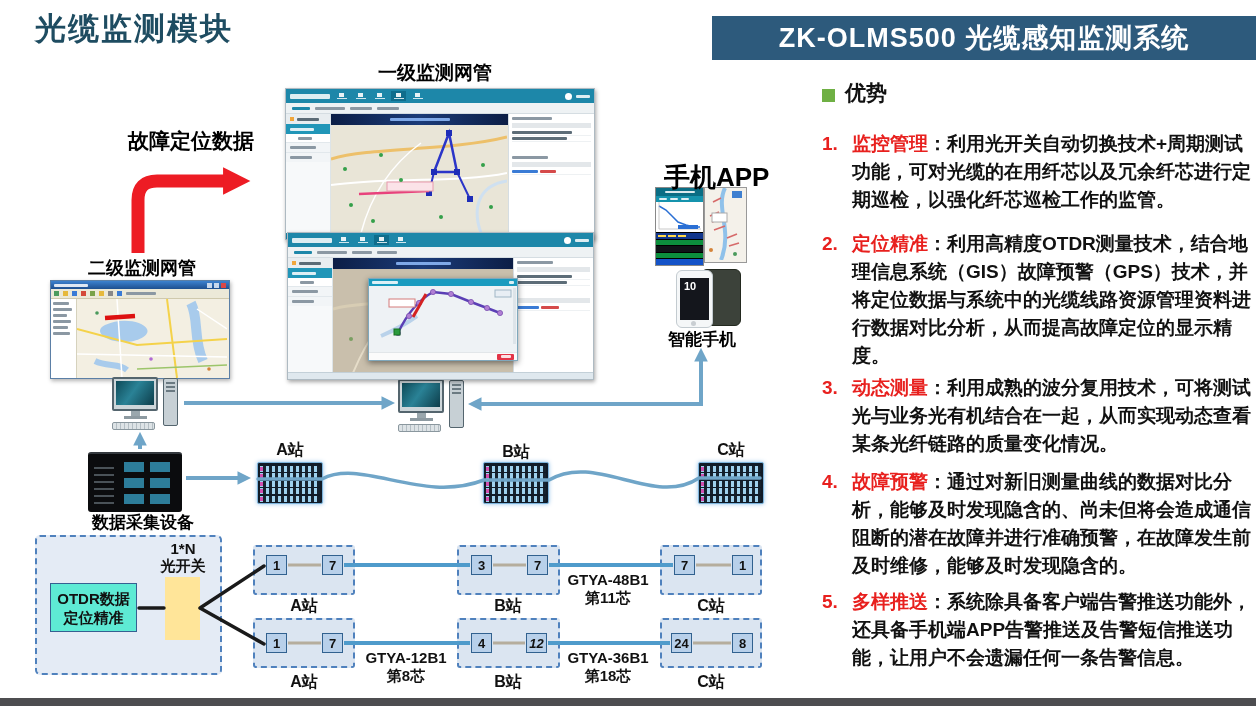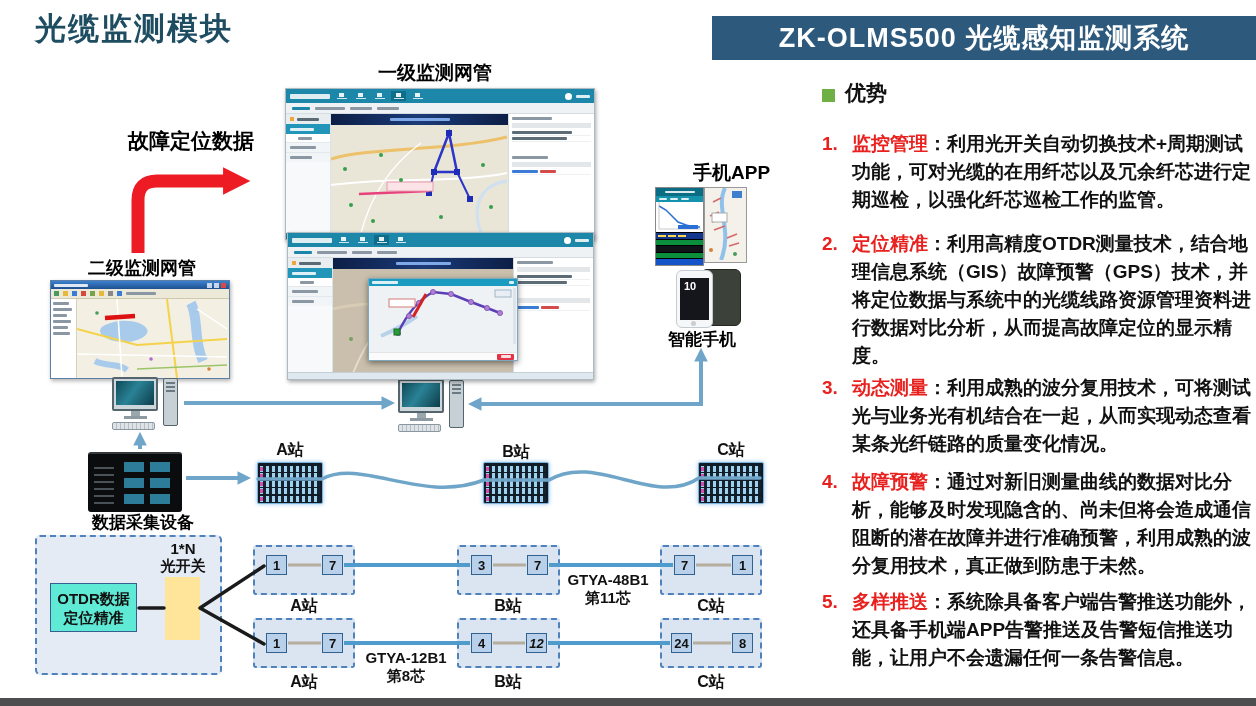--- a/index.html
+++ b/index.html
@@ -111,21 +111,21 @@
   <div class="adv-item" style="top:130px;">
     <span class="adv-num">1.</span><span class="adv-title">监控管理</span><span>：利用光开关自动切换技术+周期测试功能，可对光缆的在用纤芯以及冗余纤芯进行定期巡检，以强化纤芯巡检工作的监管。</span>
   </div>
   <div class="adv-item" style="top:230px;">
     <span class="adv-num">2.</span><span class="adv-title">定位精准</span><span>：利用高精度OTDR测量技术，结合地理信息系统（GIS）故障预警（GPS）技术，并将定位数据与系统中的光缆线路资源管理资料进行数据对比分析，从而提高故障定位的显示精度。</span>
   </div>
   <div class="adv-item" style="top:374px;">
     <span class="adv-num">3.</span><span class="adv-title">动态测量</span><span>：利用成熟的波分复用技术，可将测试光与业务光有机结合在一起，从而实现动态查看某条光纤链路的质量变化情况。</span>
   </div>
   <div class="adv-item" style="top:468px;">
-    <span class="adv-num">4.</span><span class="adv-title">故障预警</span><span>：通过对新旧测量曲线的数据对比分析，能够及时发现隐含的、尚未但将会造成通信阻断的潜在故障并进行准确预警，利用成熟的波分复用技术，真正做到防患于未然。</span>
+    <span class="adv-num">4.</span><span class="adv-title">故障预警</span><span>：通过对新旧测量曲线的数据对比分析，能够及时发现隐含的、尚未但将会造成通信阻断的潜在故障并进行准确预警，在故障发生前及时维修，能够及时发现隐含的。</span>
   </div>
   <div class="adv-item" style="top:588px;">
     <span class="adv-num">5.</span><span class="adv-title">多样推送</span><span>：系统除具备客户端告警推送功能外，还具备手机端APP告警推送及告警短信推送功能，让用户不会遗漏任何一条告警信息。</span>
   </div>
 
   <div class="webshot" id="shot1" style="left:285px;top:88px;width:308px;height:150px;">
     <div class="whead">
       <span class="wbar" style="width:40px;height:5px;"></span>
       <span class="navblk">
           <i></i>
@@ -514,21 +514,21 @@
     <path d="M288,565 H321 M493,565 H526 M696,565 H731" stroke="#b5ad9d" stroke-width="3"></path>
     <path d="M344,565 H470 M549,565 H673" stroke="#4f9bcb" stroke-width="4"></path>
 
     <path d="M288,643 H321 M493,643 H525 M693,643 H731" stroke="#b5ad9d" stroke-width="3"></path>
     <path d="M344,643 H470 M548,643 H670" stroke="#4f9bcb" stroke-width="4"></path>
   </svg>
 
   <div class="lbl" style="left:128px;top:127px;font-size:21px;z-index:11;">故障定位数据</div>
   <div class="lbl" style="left:360px;top:60px;width:150px;text-align:center;font-size:19px;z-index:11;">一级监测网管</div>
   <div class="lbl" style="left:88px;top:256px;font-size:18px;z-index:11;">二级监测网管</div>
-  <div class="lbl" style="left:693px;top:160px;font-size:19px;z-index:11;">手机APP</div>
+  <div class="lbl" style="left:664px;top:160px;font-size:26px;z-index:11;">手机APP</div>
   <div class="lbl" style="left:668px;top:328px;font-size:17px;z-index:11;">智能手机</div>
   <div class="lbl" style="left:92px;top:511px;font-size:17px;z-index:11;">数据采集设备</div>
   <div class="racklbl" style="left:257px;top:440px;">A站</div>
   <div class="racklbl" style="left:483px;top:442px;">B站</div>
   <div class="racklbl" style="left:698px;top:440px;">C站</div>
   <div id="oswitch-lbl">
     <div>1*N</div>
     <div>光开关</div>
   </div>
 
@@ -547,20 +547,24 @@
   <div class="port" style="left:732px;top:633px;">8</div>
 
   <div class="seg" style="left:553px;top:571px;">
     <div>GTYA-48B1</div>
     <div>第11芯</div>
   </div>
   <div class="seg" style="left:351px;top:649px;">
     <div>GTYA-12B1</div>
     <div>第8芯</div>
   </div>
+  <div class="seg" style="left:553px;top:649px;">
+    <div>GTYA-36B1</div>
+    <div>第18芯</div>
+  </div>
 
   <div class="chlbl" style="left:253px;top:596px;">A站</div>
   <div class="chlbl" style="left:457px;top:596px;">B站</div>
   <div class="chlbl" style="left:660px;top:596px;">C站</div>
   <div class="chlbl" style="left:253px;top:672px;">A站</div>
   <div class="chlbl" style="left:457px;top:672px;">B站</div>
   <div class="chlbl" style="left:660px;top:672px;">C站</div>
 
   <div id="footer-bar"></div>
 </div>

